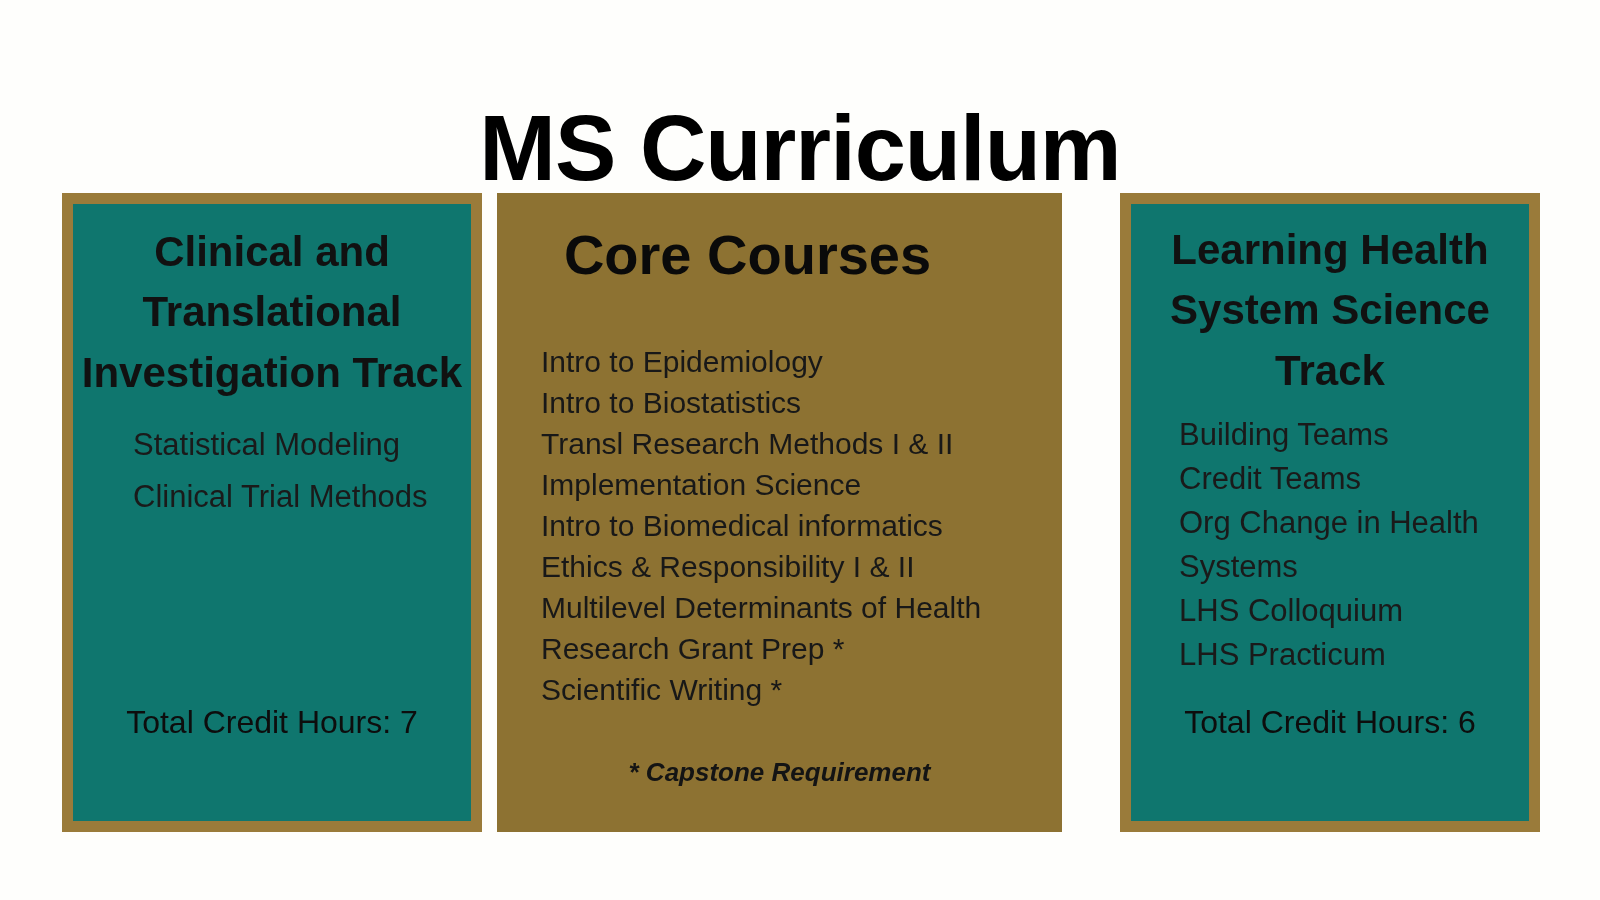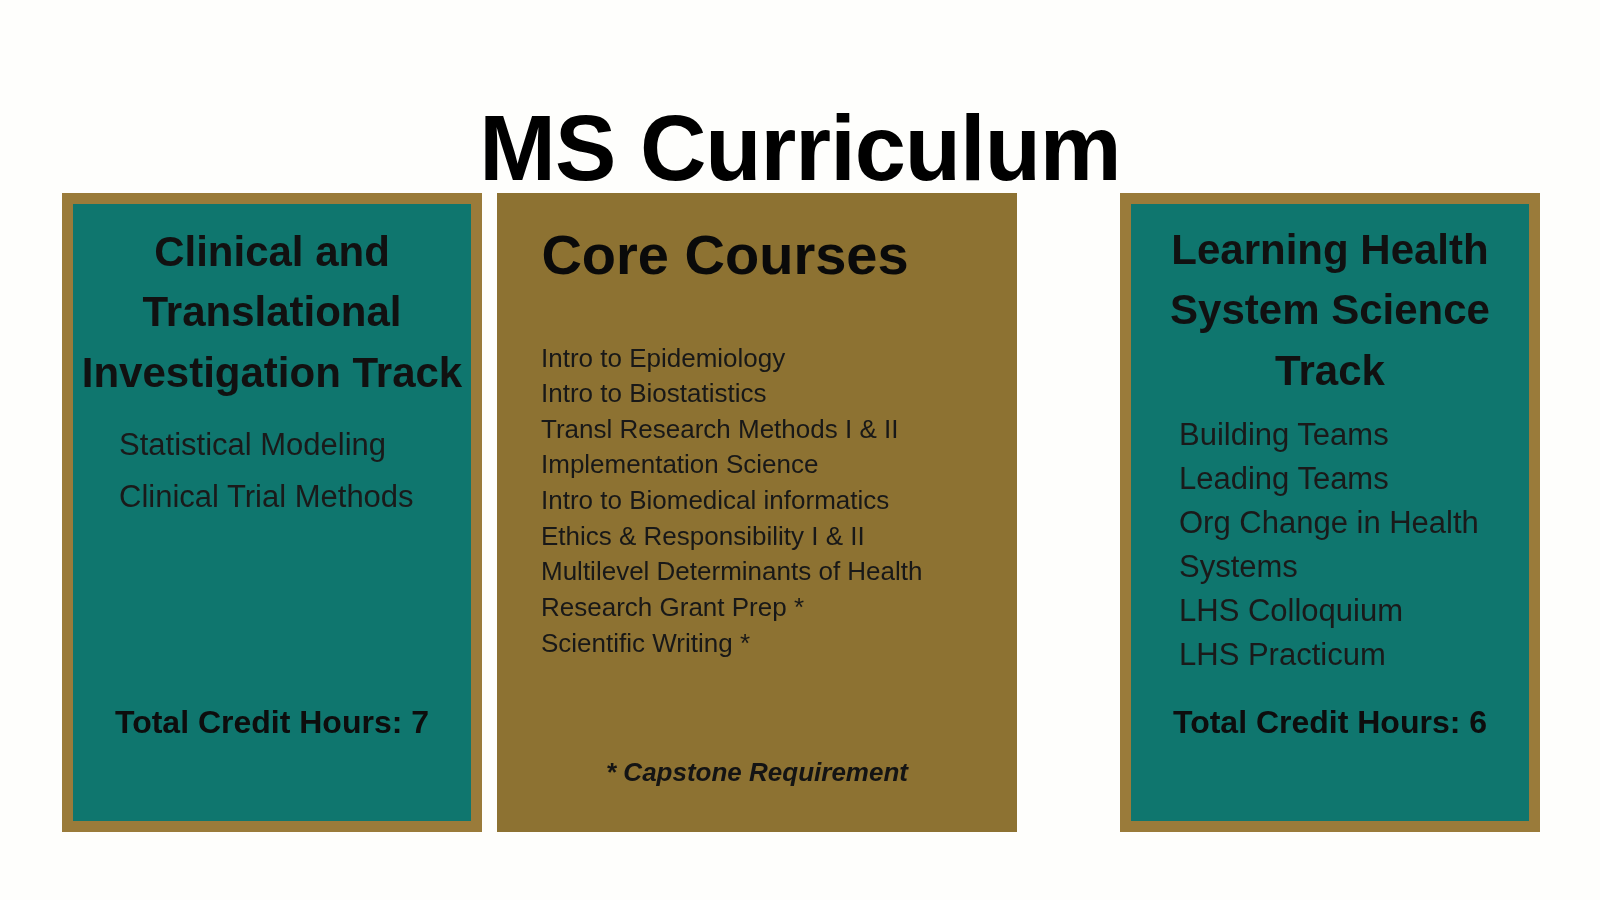--- a/index.html
+++ b/index.html
@@ -24,53 +24,53 @@
     position: absolute; top: 193px; height: 639px;
     display: flex; flex-direction: column;
   }
   .box.outlined {
     background: #0f766e;
     border: 11px solid #9A7B3A;
     width: 420px;
   }
   #box-clinical { left: 62px; }
   #box-core {
-    left: 497px; width: 520px;
+    left: 497px; width: 565px;
     background: #8D7232;
   }
   #box-lhs { left: 1120px; }
 
   .track-title {
     font-size: 42px; font-weight: bold; text-align: center;
     line-height: 1.44; margin: 16px 4px 0; color: #111;
   }
   #box-clinical .track-title { margin-top: 18px; }
 
   .course-list {
     list-style: none; margin: 0; padding: 0;
     font-size: 31px; line-height: 1.65; color: #1a1a1a;
   }
-  #box-clinical .course-list { margin-top: 16px; padding-left: 46px; }
+  #box-clinical .course-list { margin-top: 16px; padding-left: 60px; }
   #box-lhs .course-list { margin-top: 12px; padding-left: 48px; padding-right: 8px; line-height: 1.42; }
 
   .spacer { flex: 1 1 auto; }
 
   .box-total {
-    font-size: 32px; font-weight: bold; text-align: center;
+    font-size: 32px; font-weight: normal; text-align: center;
     margin-bottom: 80px; color: #0d0d0d;
   }
 
   
   .core-title {
     font-size: 56px; font-weight: bold; text-align: center;
     margin-top: 28px; padding-right: 64px; line-height: 1.2; color: #0a0a0a;
   }
   .core-list {
     list-style: none; margin: 6px 0 0; padding: 0 0 0 44px;
-    font-size: 26px; line-height: 1.37; color: #181818;
+    font-size: 30px; line-height: 1.37; color: #181818;
     white-space: nowrap;
   }
   .core-total {
     font-size: 33px; font-weight: bold; text-align: center;
     padding-right: 64px; line-height: 1.2; color: #0d0d0d;
   }
   .core-footnote {
     font-size: 26px; font-weight: bold; font-style: italic;
     text-align: center; 
     margin: 12px 0 44px; color: #141414;
@@ -107,21 +107,21 @@
       <li>Scientific Writing *</li>
     </ul>
     <div class="spacer"></div>
     <div class="core-footnote">* Capstone Requirement</div>
   </section>
 
   <section class="box outlined" id="box-lhs">
     <h2 class="track-title">Learning Health System Science Track</h2>
     <ul class="course-list">
       <li>Building Teams</li>
-      <li>Leading Teams</li>
+      <li>Credit Teams</li>
       <li>Org Change in Health Systems</li>
       <li>LHS Colloquium</li>
       <li>LHS Practicum</li>
     </ul>
     <div class="spacer"></div>
     <div class="box-total">Total Credit Hours: 6</div>
   </section>
 
 </div>
 

